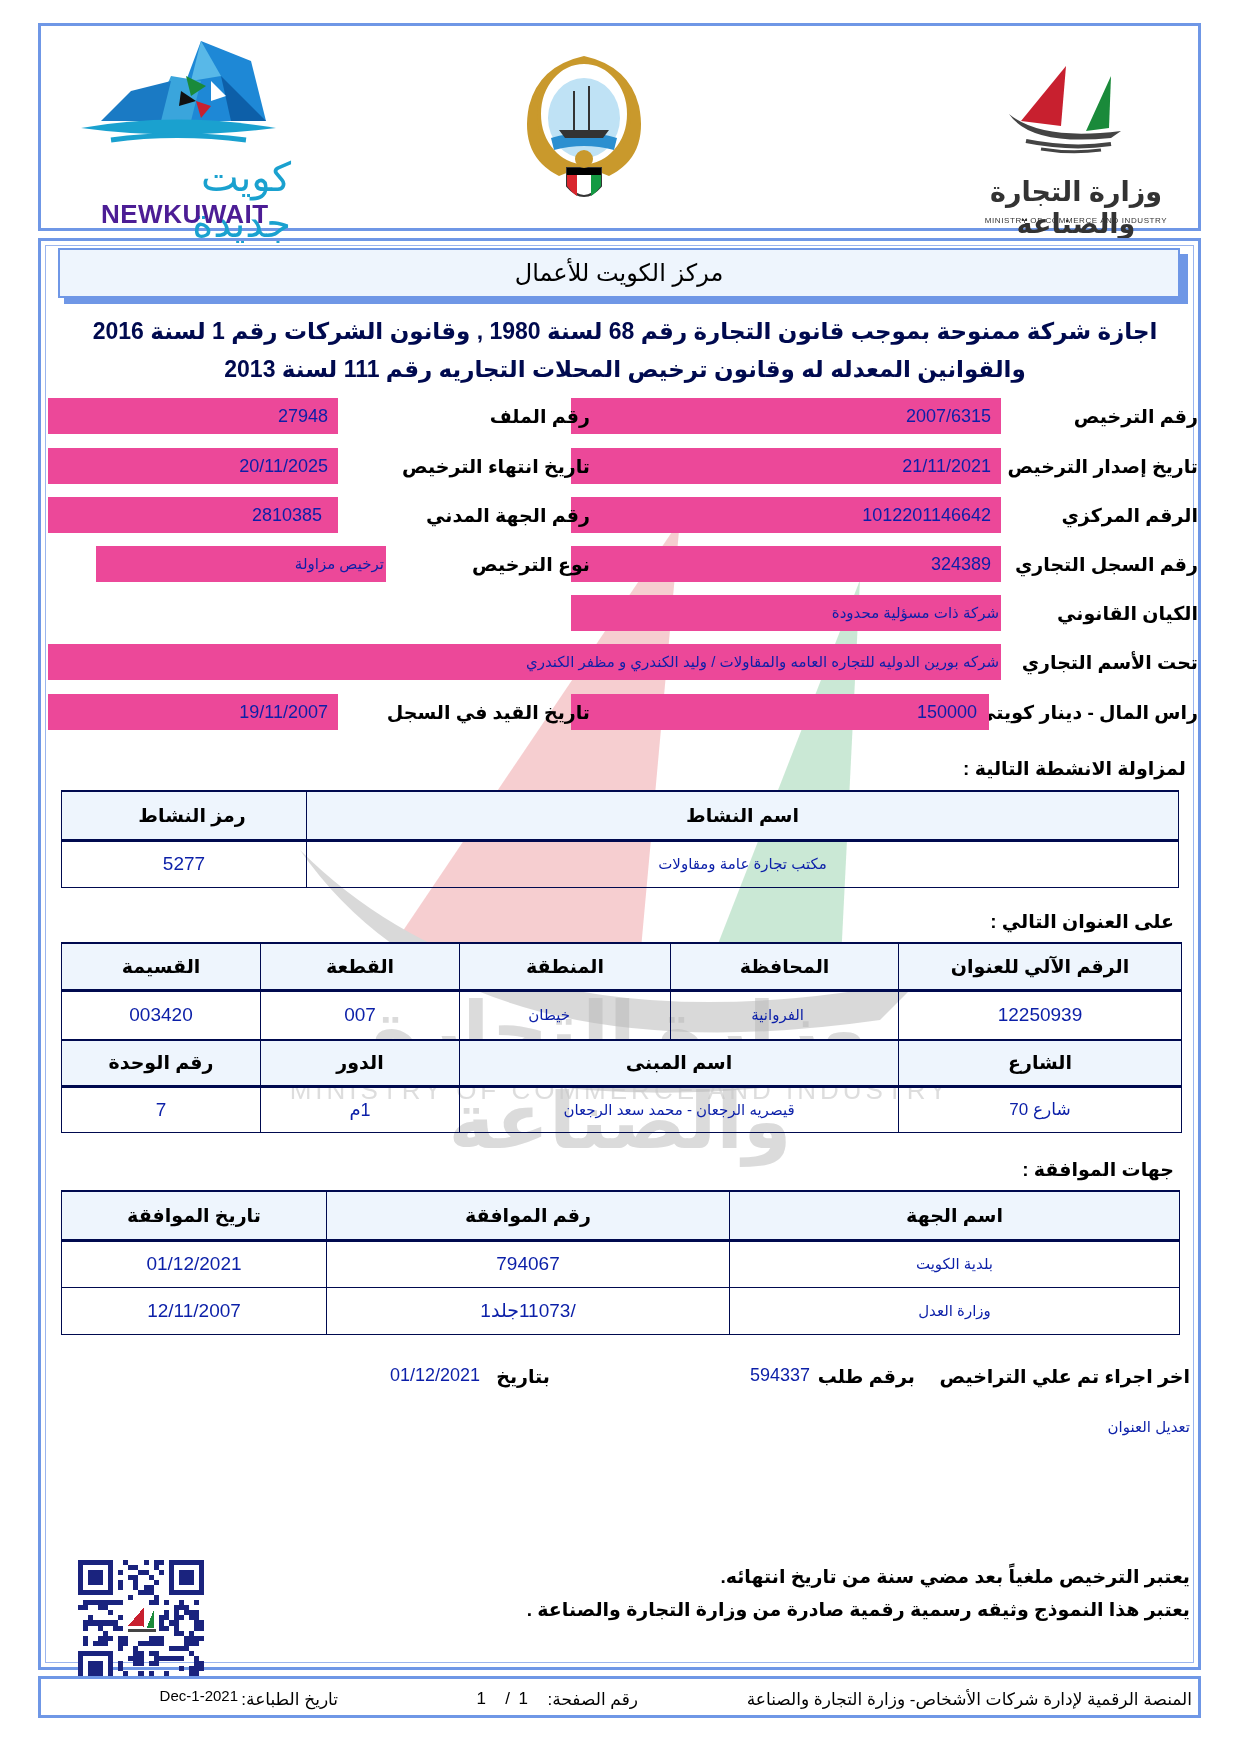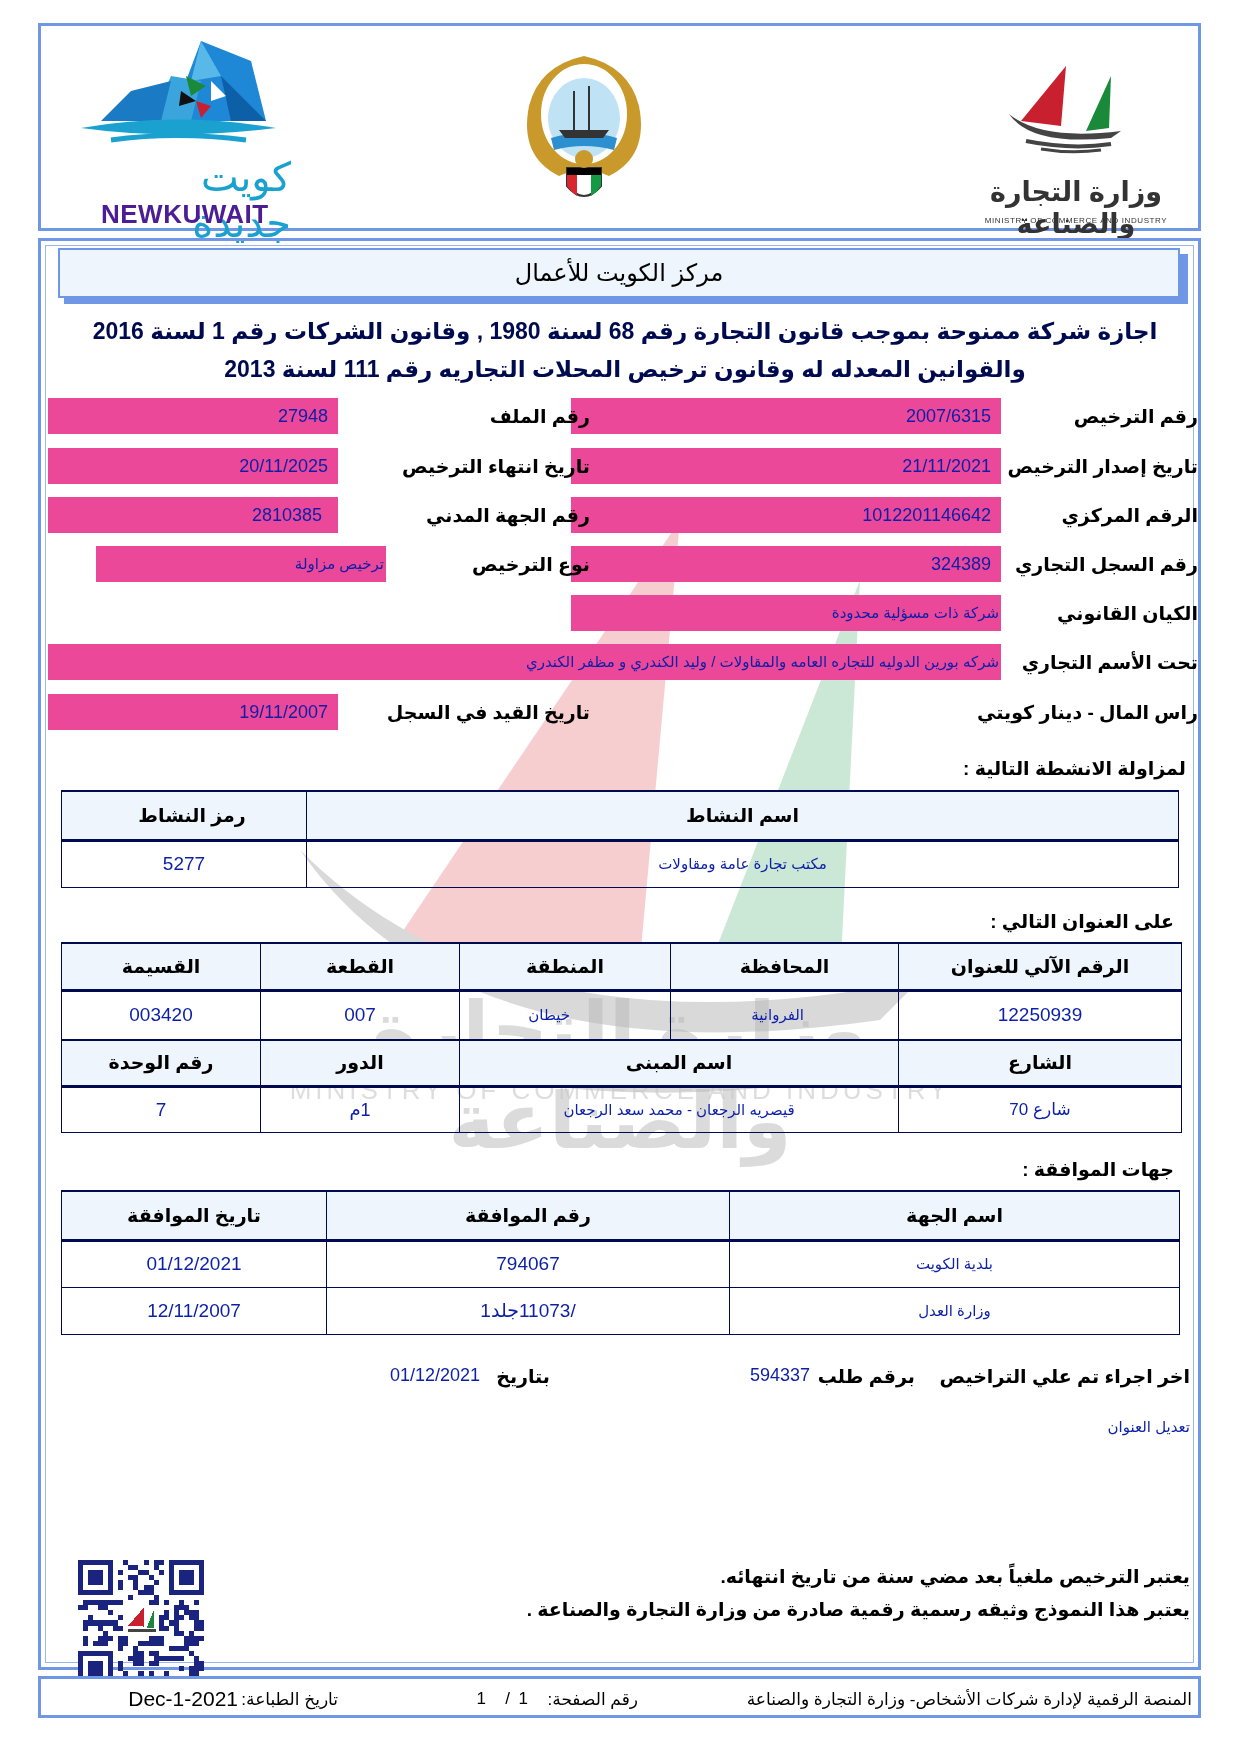--- a/index.html
+++ b/index.html
@@ -180,20 +180,21 @@
     <div class="val val-right val-small" style="padding-right:2px;">شركة ذات مسؤلية محدودة</div>
   </div>
 
   <div class="info-row" style="top:644px;">
     <div class="lbl lbl-right">تحت الأسم التجاري</div>
     <div class="val val-wide val-small" style="padding-right:2px;">شركه بورين الدوليه للتجاره العامه والمقاولات  /  وليد الكندري و مظفر الكندري</div>
   </div>
 
   <div class="info-row" style="top:694px;">
     <div class="lbl lbl-right">راس المال - دينار كويتي</div>
+    <div class="val val-right" style="width:418px; padding-right:12px;">150000</div>
     <div class="lbl lbl-left">تاريخ القيد في السجل</div>
     <div class="val val-left">19/11/2007</div>
   </div>
 
   <div class="section-heading" style="top:757px; right:54px;">لمزاولة الانشطة التالية :</div>
   <table class="grid" style="left:61px; top:790px; width:1118px;">
     <tbody>
         <tr class="hrow" style="height:49px;">
       <th>اسم النشاط</th>
       <th style="width:245px;padding-left:16px;">رمز النشاط</th>
@@ -484,15 +485,15 @@
       </g>
     </svg>
 
   <div class="footer">
     <span class="ft" style="right:6px;">المنصة الرقمية لإدارة شركات الأشخاص- وزارة التجارة والصناعة</span>
     <span class="ft" style="right:560px;">رقم الصفحة:</span>
     <span class="ft" style="right:670px;">1</span>
     <span class="ft" style="right:688px;">/</span>
     <span class="ft" style="right:712px;">1</span>
     <span class="ft" style="right:860px;">تاريخ الطباعة:</span>
-    <span class="ft" style="right:960px; font-size:21px; top:8px;">2021-Dec-1</span>
+    <span class="ft" style="right:960px; font-size:15px; top:8px;">2021-Dec-1</span>
   </div>
 </div>
 
 </body></html>

